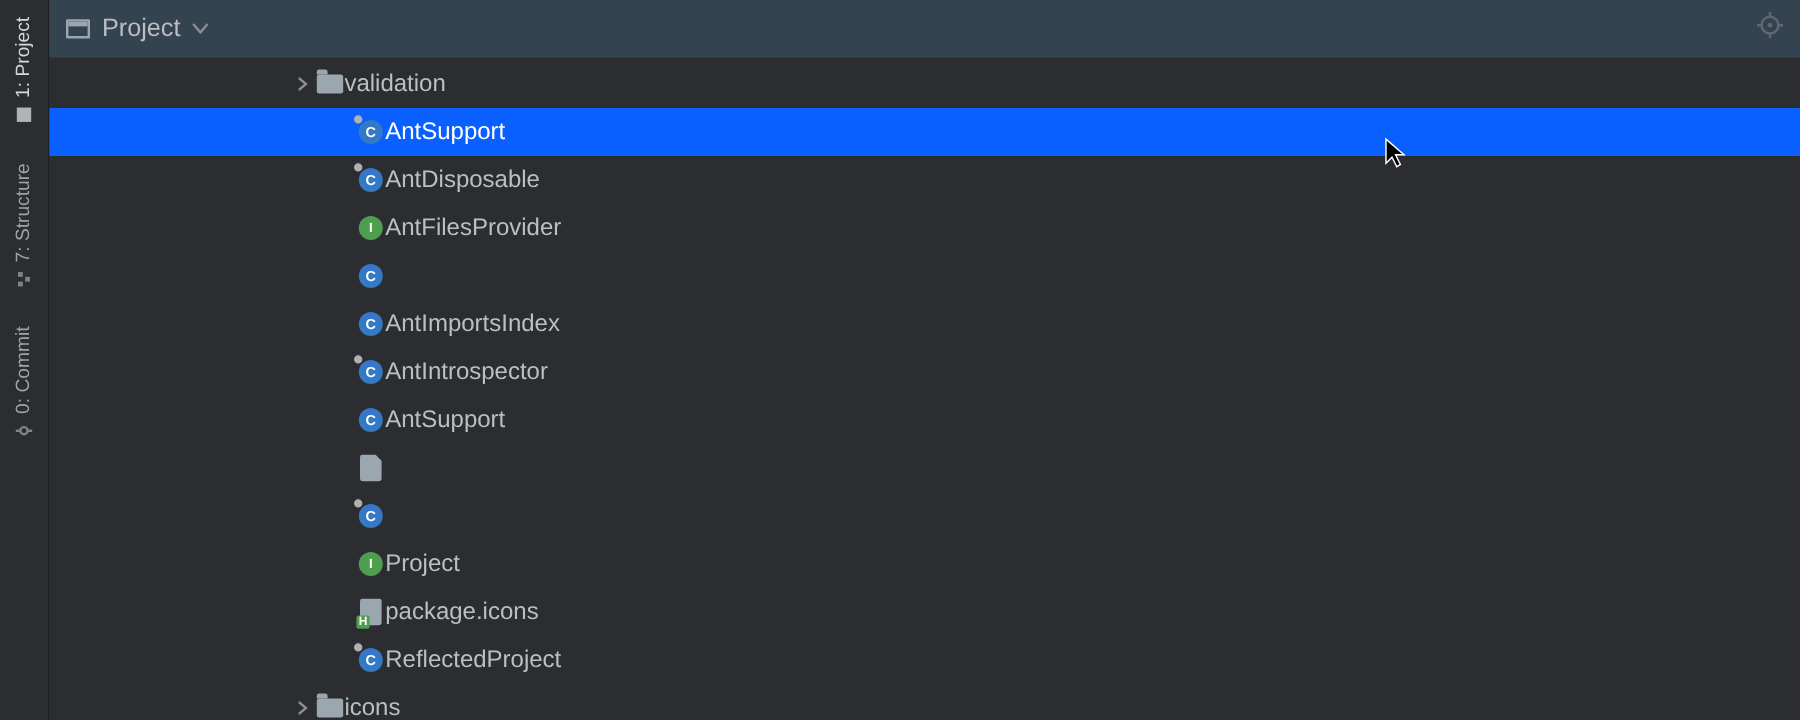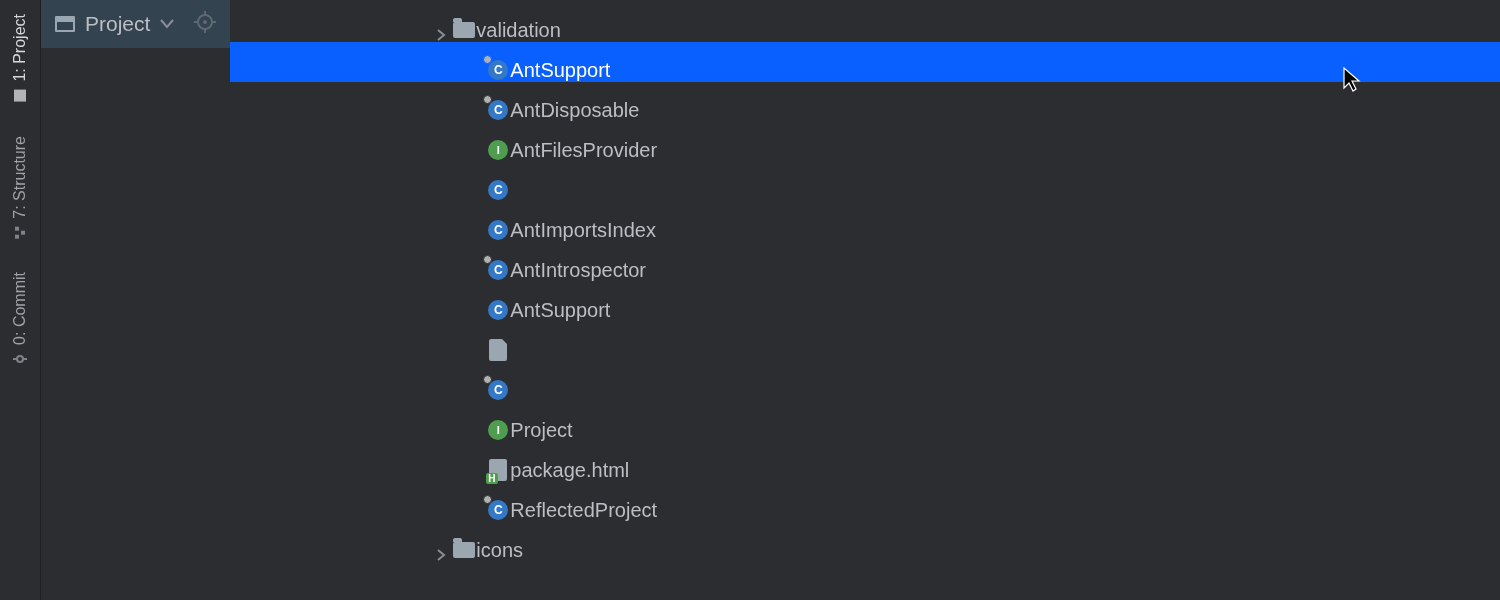--- a/index.html
+++ b/index.html
@@ -46,21 +46,21 @@
     transform: rotate(90deg);
     width: 16px; height: 16px;
     display:flex;align-items:center;justify-content:center;
   }
   .tool-item.active .ticon rect{ fill:#b0b3b8; }
 
   
   .main {
     flex: 1;
     display: flex;
-    flex-direction: row;
+    flex-direction: column;
     background: #2b2d30;
   }
   .panel-header {
     height: 48px;
     background: #344350;
     display: flex;
     align-items: center;
     padding-left: 14px;
     padding-right: 14px;
     gap: 10px;
@@ -84,21 +84,21 @@
   
   .tree {
     flex: 1;
     overflow: hidden;
     padding-top: 2px;
     position: relative;
   }
   .row {
     height: 40px;
     display: flex;
-    align-items: flex-end;
+    align-items: center;
     width: 100%;
     cursor: default;
     color: #bcbec4;
     font-size: 20px;
   }
   .row.selected {
     background: #0a60ff;
     color: #ffffff;
   }
   .row .indent { flex: 0 0 auto; }
@@ -280,21 +280,21 @@
             <div class="ic-interface">I</div>
           </span>
           <span class="label">Project</span>
         </div>
         <div class="row">
           <span class="indent" style="width: 234px;"></span>
           <span class="chevron"></span>
           <span class="fileicon">
             <div class="ic-html"></div>
           </span>
-          <span class="label">package.html</span>
+          <span class="label">package.icons</span>
         </div>
         <div class="row">
           <span class="indent" style="width: 234px;"></span>
           <span class="chevron"></span>
           <span class="fileicon">
             <span class="decor-dot"></span>
             <div class="ic-class">C</div>
           </span>
           <span class="label">ReflectedProject</span>
         </div>

